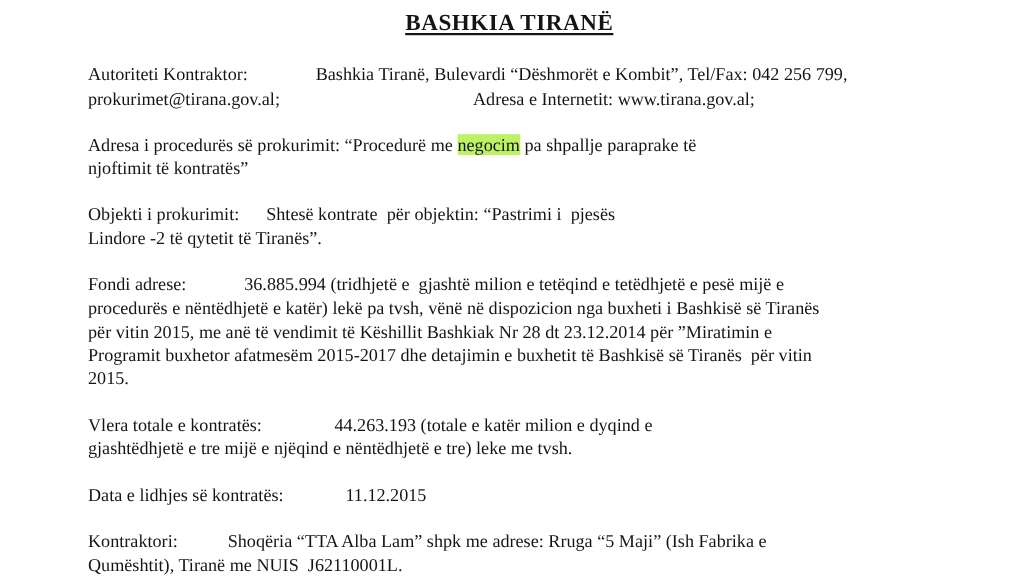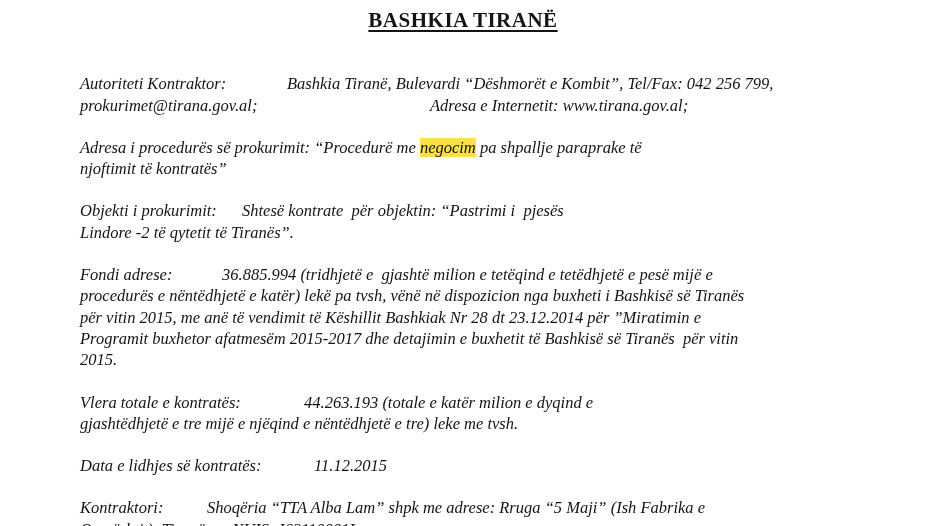--- a/index.html
+++ b/index.html
@@ -14,32 +14,31 @@
     box-sizing: border-box;
     background: #ffffff;
     color: #141414;
     font-family: "Liberation Serif", "DejaVu Serif", serif;
     font-size: 16.5px;
     line-height: 21.3px;
     padding: 10px 30px 0 80px;
     overflow: hidden;
   }
   .doc-title {
-    margin: 0 50px 42px 0;
+    margin: 0 50px 26px 0;
     text-align: center;
     font-size: 21px;
     font-weight: bold;
     letter-spacing: 0.5px;
     text-decoration: underline;
     text-decoration-thickness: 2px;
     text-underline-offset: 3px;
   }
   .para {
     margin: 12px 0 21px 0;
-    font-style: italic;
   }
   .line {
     white-space: pre-wrap;
   }
   .tab-label {
     display: inline-block;
     vertical-align: top;
   }
   .hl {
     
@@ -51,21 +50,21 @@
 <div class="page">
 
   <h1 class="doc-title">BASHKIA TIRANË</h1>
 
   <div class="para">
     <div class="line"><span class="tab-label" style="width:207px">Autoriteti Kontraktor:</span><span>Bashkia Tiranë, Bulevardi “Dëshmorët e Kombit”, Tel/Fax: 042 256 799,</span></div>
     <div class="line"><span class="tab-label" style="width:350px">prokurimet@tirana.gov.al;</span><span>Adresa e Internetit: www.tirana.gov.al;</span></div>
   </div>
 
   <div class="para">
-    <div class="line"><span>Adresa i procedurës së prokurimit: “Procedurë me </span><span class="hl" style="background: #fde047;">negocim</span><span> pa shpallje paraprake të</span></div>
+    <div class="line"><span>Adresa i procedurës së prokurimit: “Procedurë me </span><span class="hl" style="background: #bef264;">negocim</span><span> pa shpallje paraprake të</span></div>
     <div class="line">njoftimit të kontratës”</div>
   </div>
 
   <div class="para">
     <div class="line"><span class="tab-label" style="width:162px">Objekti i prokurimit:</span><span>Shtesë kontrate  për objektin: “Pastrimi i  pjesës</span></div>
     <div class="line">Lindore -2 të qytetit të Tiranës”.</div>
   </div>
 
   <div class="para">
     <div class="line"><span class="tab-label" style="width:142px">Fondi adrese:</span><span>36.885.994 (tridhjetë e  gjashtë milion e tetëqind e tetëdhjetë e pesë mijë e</span></div>

